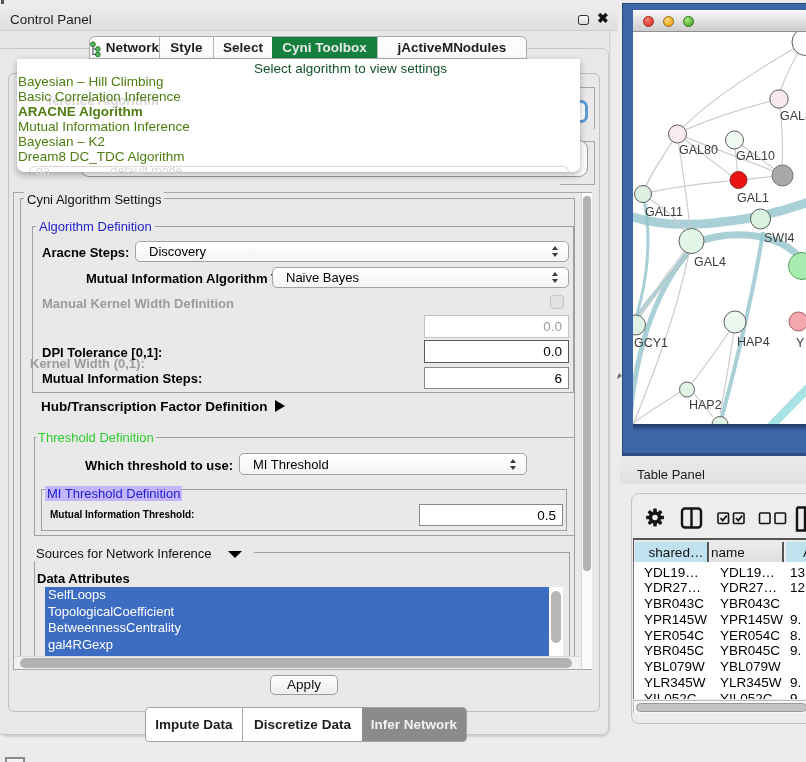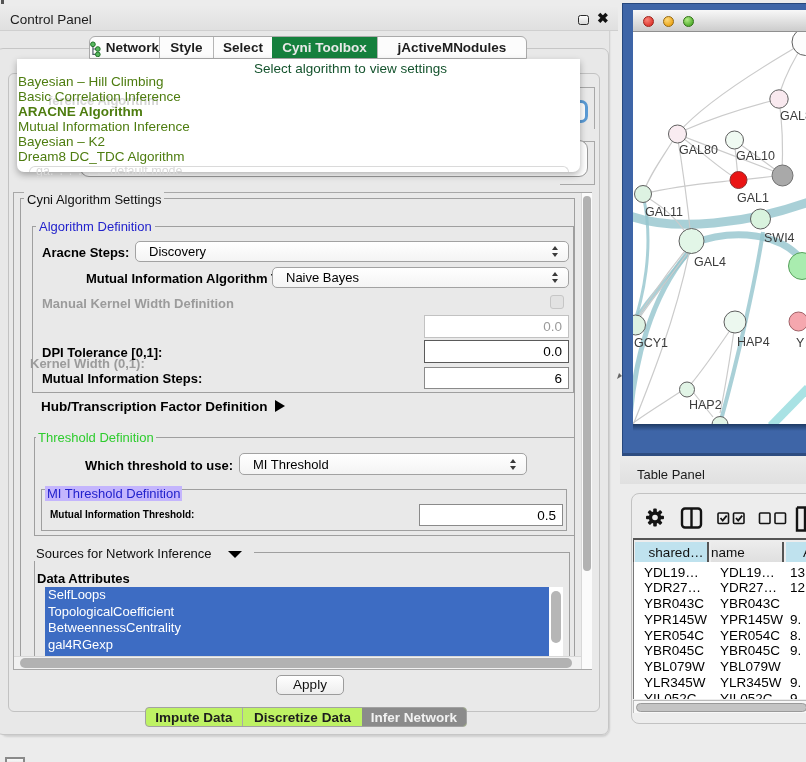--- a/index.html
+++ b/index.html
@@ -114,23 +114,23 @@
 <div class="abs" style="left:228px;top:551px;width:0;height:0;border-top:7.5px solid #000;border-left:7.5px solid transparent;border-right:7.5px solid transparent;"></div>
 <div class="abs bold" style="left:37px;top:571px;font-size:13px;">Data Attributes</div>
 
 <div class="abs" style="left:45px;top:587px;width:518px;height:69px;background:#fff;overflow:hidden;">
   <div style="position:absolute;left:0;top:0;width:504px;height:69px;background:#3d6cc3;color:#fff;font-size:13px;line-height:16.6px;padding-left:3px;">
     SelfLoops<br>TopologicalCoefficient<br>BetweennessCentrality<br>gal4RGexp
   </div>
   <div style="position:absolute;left:506px;top:4px;width:10px;height:52px;background:#b6b6b6;border-radius:5px;"></div>
 </div>
 
-<div class="abs" style="left:276px;top:675px;width:68px;height:20px;background:linear-gradient(#ffffff,#ededed);border:1px solid #9c9c9c;border-radius:5px;text-align:center;font-size:13.5px;line-height:18px;color:#111;">Apply</div>
-
-<div class="abs" style="left:145px;top:707px;width:322px;height:20px;background:#bef264;border:1px solid #a2a2a2;border-radius:4px;overflow:hidden;display:flex;font-size:13.5px;font-weight:bold;color:#1d1d1d;">
+<div class="abs" style="left:270px;top:675px;width:68px;height:20px;background:linear-gradient(#ffffff,#ededed);border:1px solid #9c9c9c;border-radius:5px;text-align:center;font-size:13.5px;line-height:18px;color:#111;">Apply</div>
+
+<div class="abs" style="left:145px;top:707px;width:322px;height:35px;background:#ffffff;border:1px solid #a2a2a2;border-radius:4px;overflow:hidden;display:flex;font-size:13.5px;font-weight:bold;color:#1d1d1d;">
   <div style="width:97px;display:flex;align-items:center;justify-content:center;border-right:1px solid #a9a9a9;">Impute Data</div>
   <div style="width:119px;display:flex;align-items:center;justify-content:center;">Discretize Data</div>
   <div style="flex:1;display:flex;align-items:center;justify-content:center;background:#8b8b8b;color:#f2f2f2;">Infer Network</div>
 </div>
 
 <div class="abs" style="left:5px;top:757px;width:20px;height:10px;border:2px solid #8a8a8a;background:linear-gradient(#fafafa,#e0e0e0);"></div>
 
 <div class="abs" style="left:617px;top:373px;width:5px;height:6px;background:#666;clip-path:polygon(0 100%,100% 50%,40% 0);"></div>
 
 <div class="abs" style="left:622px;top:3px;width:184px;height:453px;background:#3e65a7;border-left:1px solid #26477c;border-top:1px solid #26477c;"></div>

